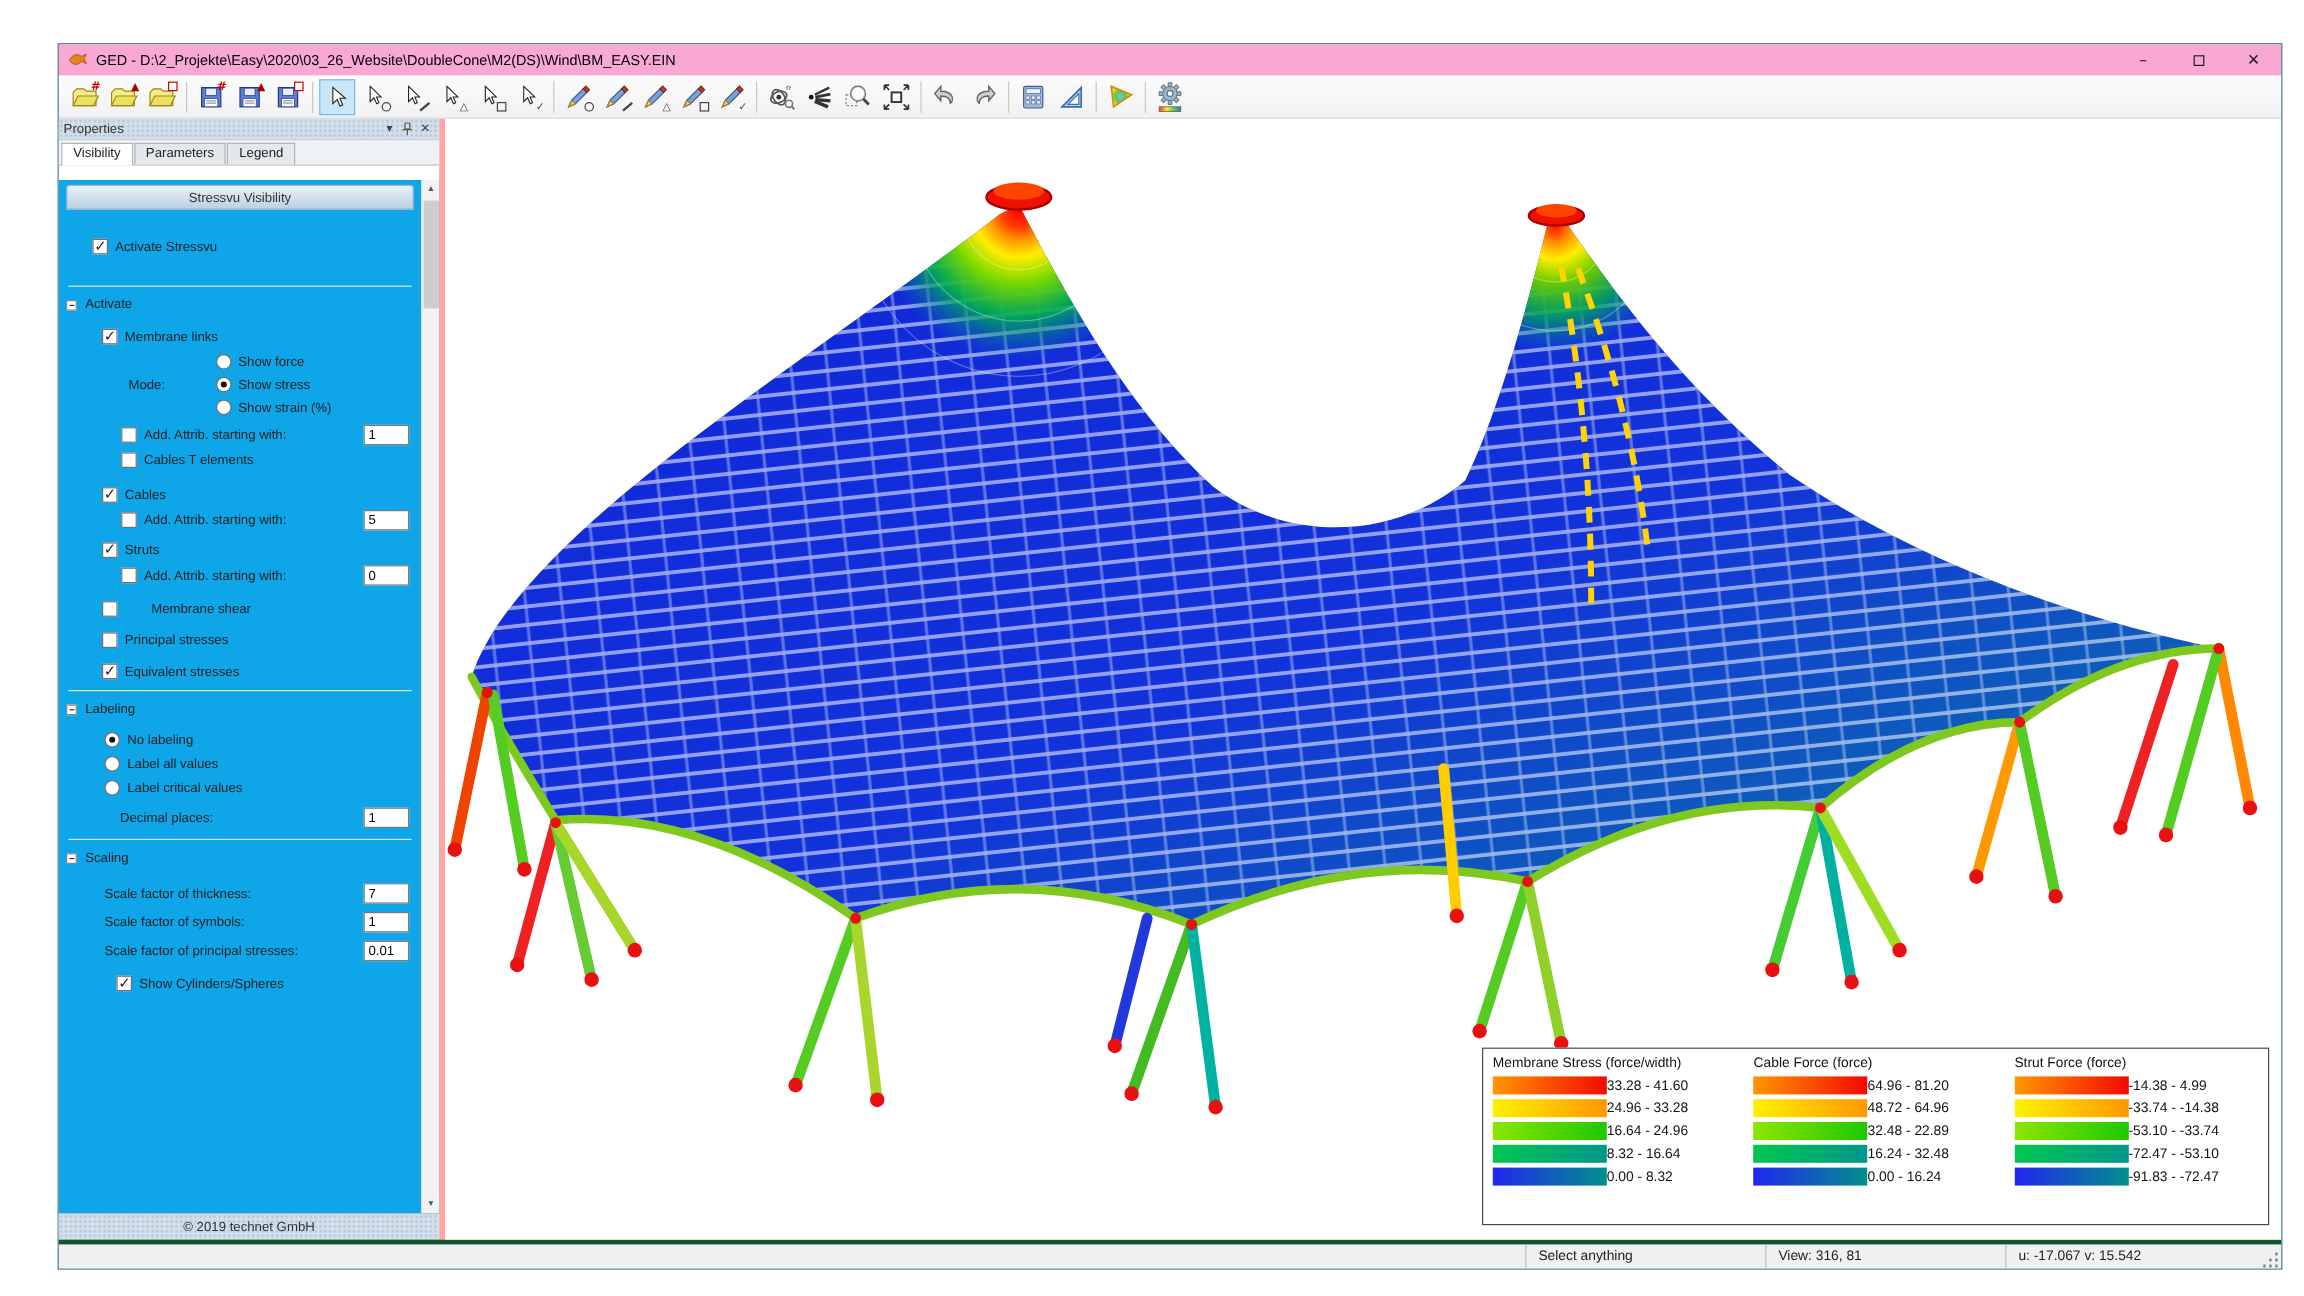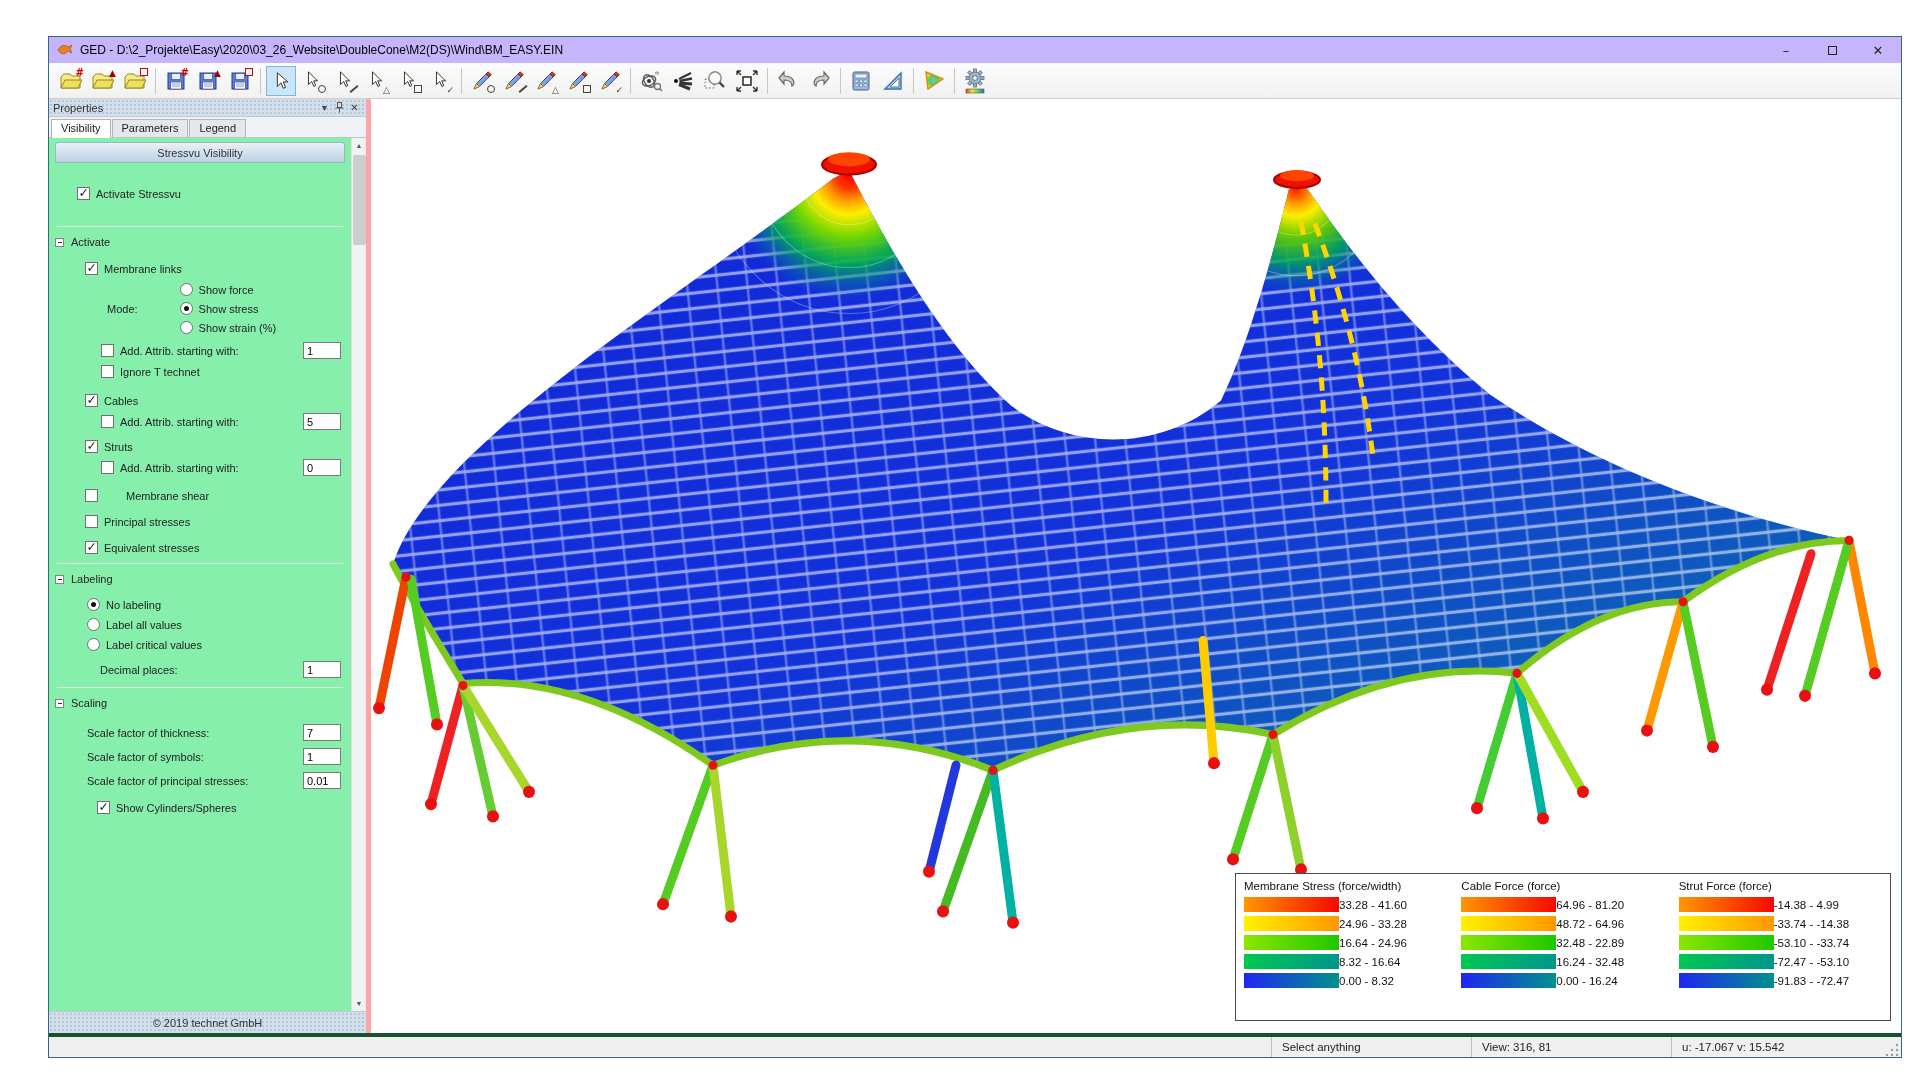--- a/index.html
+++ b/index.html
@@ -2,21 +2,21 @@
 <html><head>
 <meta charset="utf-8">
 <style>
   * { box-sizing: border-box; margin: 0; padding: 0; }
   html,body { width:1920px; height:1080px; background:#fff; font-family:"Liberation Sans",sans-serif; overflow:hidden; }
 
   .app-window{ position:absolute; left:48px; top:36px; width:1854px; height:1022px;
     border:1px solid #2e6b80; background:#fff; display:flex; flex-direction:column; }
 
   
-  .titlebar{ height:26px; display:flex; align-items:center; background:#c4b5fd; padding-left:8px; flex:none;}
+  .titlebar{ height:26px; display:flex; align-items:center; background:#f9a8d4; padding-left:8px; flex:none;}
   .titlebar .app-ic{ width:16px; height:16px; flex:none; }
   .titlebar .title{ font-size:12px; color:#000; margin-left:7px; flex:1; white-space:nowrap; overflow:hidden;}
   .win-controls{ display:flex; height:100%; }
   .win-btn{ width:46px; height:100%; display:flex; align-items:center; justify-content:center;
     font-size:13px; color:#222; background:transparent; border:none; font-family:"DejaVu Sans",sans-serif;}
   .win-btn .maxbox{ width:9px; height:9px; border:1px solid #222; display:block;}
 
   
   .menubar{ height:24px; display:flex; align-items:center; background:#fff; padding-left:6px; flex:none; border-bottom:1px solid #f0f0f0;}
   .menu-item{ font-size:12.5px; color:#000; padding:3px 9px; }
@@ -41,21 +41,21 @@
   
   .props{ width:322px; flex:none; border-right:5px solid #fca5a5; display:flex; flex-direction:column; background:#fff;}
   .dots{ background-color:#d3dfea; background-image:radial-gradient(#b7c8d9 1px, transparent 1.2px); background-size:4px 4px;}
   .props-title{ height:18px; display:flex; align-items:center; padding:0 4px; flex:none; border-bottom:1px solid #c0c9d2;}
   .props-title .t{ font-size:11px; color:#333; flex:1;}
   .pt-btn{ width:15px; height:14px; border:none; background:transparent; font-size:10px; color:#444;
     display:flex; align-items:center; justify-content:center; font-family:"DejaVu Sans",sans-serif;}
   .props-tabs{ height:21px; background:#eef2f6; display:flex; align-items:flex-end; padding-left:2px; flex:none; border-bottom:1px solid #c4c4c4;}
   .ptab{ font-size:11px; color:#222; padding:2px 9px 3px; border:1px solid #b5b5b5; border-bottom:none; background:#e4e8ec; margin-right:1px;}
   .ptab.active{ background:#fff; position:relative; top:1px; padding-bottom:4px;}
-  .props-body{ flex:1; position:relative; background:#86efac; overflow:hidden;}
+  .props-body{ flex:1; position:relative; background:#0ea5e9; overflow:hidden;margin-top:12px;}
   .props-scroll{ position:absolute; right:0; top:0; bottom:0; width:15px; background:#f2f2f2; border-left:1px solid #e0e0e0;}
   .scr-btn{ height:15px; width:100%; display:flex; align-items:center; justify-content:center; font-size:7px; color:#555; background:#f2f2f2;}
   .scr-thumb{ position:absolute; top:17px; left:1px; width:13px; height:90px; background:#cdcdcd; border-radius:2px;}
   .props-content{ position:absolute; left:0; top:0; right:15px; bottom:0; padding:4px 6px 0 6px; font-size:11px; color:#222;}
   .group-hdr{ height:21px; border:1px solid #9db3c6; border-radius:3px 3px 0 0;
     background:linear-gradient(#e9f1f8,#bcd0e2); display:flex; align-items:center; justify-content:center;
     font-size:11px; color:#333;}
   .row{ display:flex; align-items:center; gap:6px; }
   .cb{ position:relative; width:13px; height:13px; background:#fff; border:1px solid #707070; flex:none;}
   .cb.on::after{ content:"✓"; position:absolute; left:0.5px; top:-3px; font-size:12.5px; color:#222; font-family:"DejaVu Sans",sans-serif;}
@@ -409,21 +409,21 @@
               </div>
             </div>
           </div>
           <div class="row" style="margin:8px 4px 0 46px;">
             <span class="cb"></span>
             <span>Add. Attrib. starting with:</span>
             <input class="num" style="margin-left: auto;" value="1">
           </div>
           <div class="row" style="margin:6px 0 0 46px;">
             <span class="cb"></span>
-            <span>Ignore T technet</span>
+            <span>Cables T elements</span>
           </div>
 
           <div class="row" style="margin:16px 0 0 30px;">
             <span class="cb on"></span>
             <span>Cables</span>
           </div>
           <div class="row" style="margin:6px 4px 0 46px;">
             <span class="cb"></span>
             <span>Add. Attrib. starting with:</span>
             <input class="num" style="margin-left: auto;" value="5">

